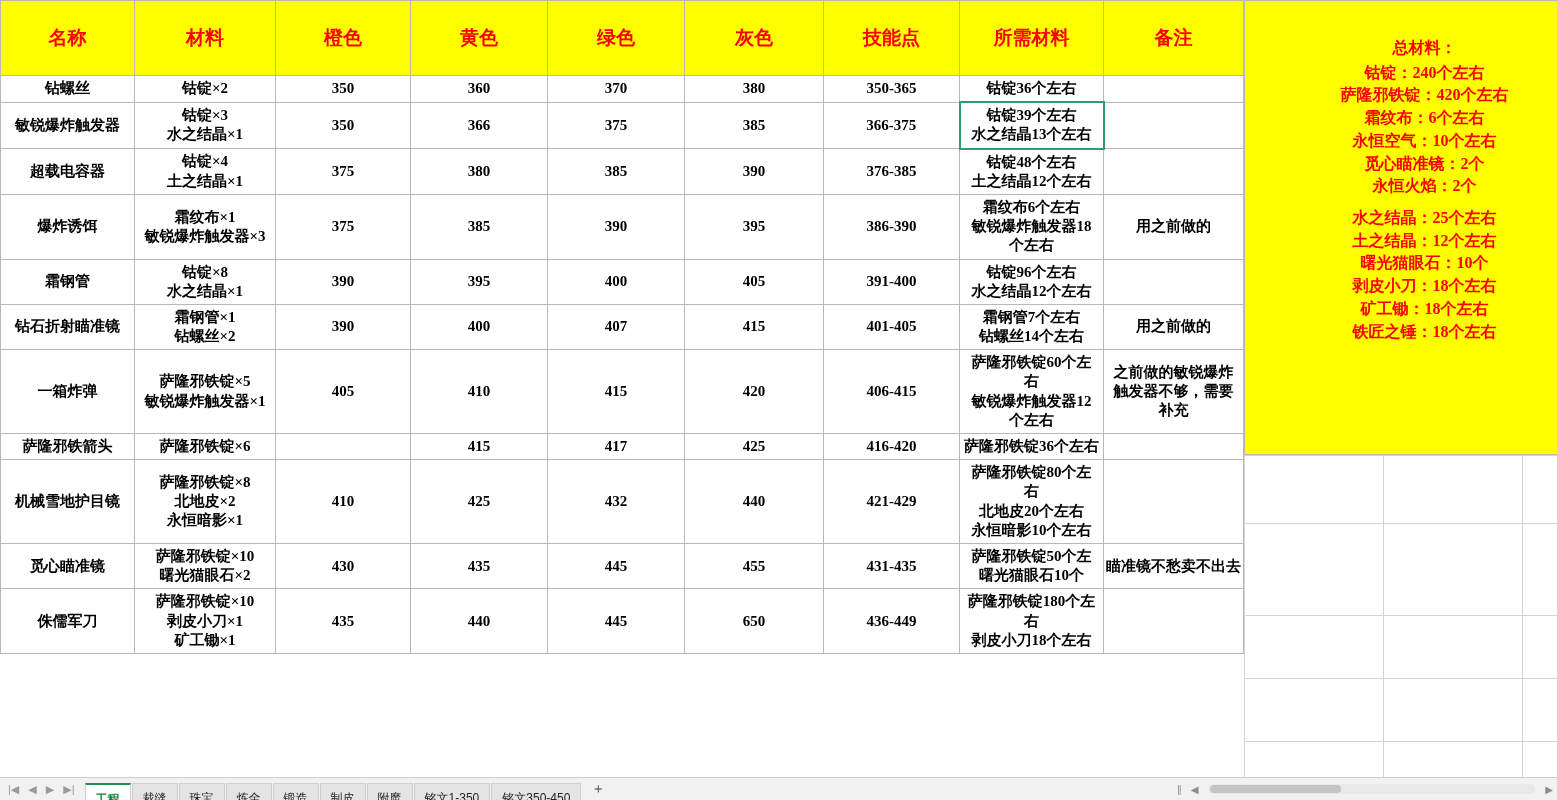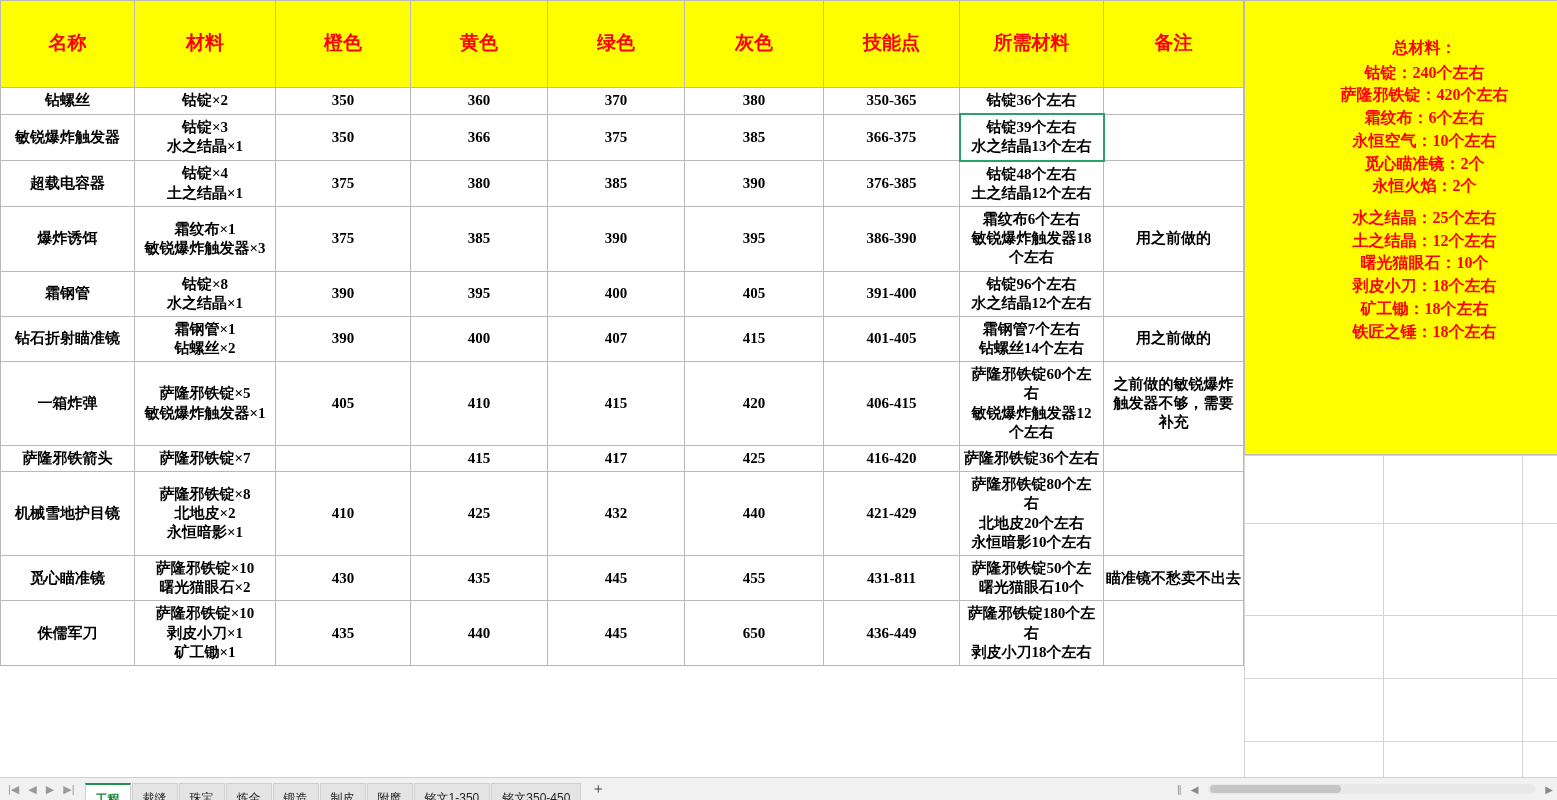--- a/index.html
+++ b/index.html
@@ -36,22 +36,21 @@
     color: #000;
     font-weight: bold;
     background: #ffffff;
   }
   tr.header td {
     background: #ffff00;
     color: #ff0000;
     font-size: 19px;
     font-weight: bold;
     height: 46px;
-    padding: 20px;
-    font-family: Liberation Mono, monospace;
+    padding: 14px;
   }
   td.note {
     color: #ff0000;
     font-size: 13.5px;
     font-weight: bold;
     line-height: 1.25;
   }
   td.multiline {
     font-size: 14px;
     line-height: 1.3;
@@ -339,21 +338,21 @@
           </td>
           <td class="note">
             <span class="cell-line">之前做的敏锐爆炸</span>
             <span class="cell-line">触发器不够，需要</span>
             <span class="cell-line">补充</span>
           </td>
         </tr>
         <tr>
           <td>萨隆邪铁箭头</td>
           <td class="multiline">
-            <span class="cell-line">萨隆邪铁锭×7</span>
+            <span class="cell-line">萨隆邪铁锭×6</span>
           </td>
           <td></td>
           <td>415</td>
           <td>417</td>
           <td>425</td>
           <td>416-420</td>
           <td class="multiline">
             <span class="cell-line">萨隆邪铁锭36个左右</span>
           </td>
           <td class="note">
@@ -385,21 +384,21 @@
         <tr>
           <td>觅心瞄准镜</td>
           <td class="multiline">
             <span class="cell-line">萨隆邪铁锭×10</span>
             <span class="cell-line">曙光猫眼石×2</span>
           </td>
           <td>430</td>
           <td>435</td>
           <td>445</td>
           <td>455</td>
-          <td>431-811</td>
+          <td>431-435</td>
           <td class="multiline">
             <span class="cell-line">萨隆邪铁锭50个左</span>
             <span class="cell-line">曙光猫眼石10个</span>
           </td>
           <td class="note">
             <span class="cell-line">瞄准镜不愁卖不出去</span>
           </td>
         </tr>
         <tr>
           <td>侏儒军刀</td>

